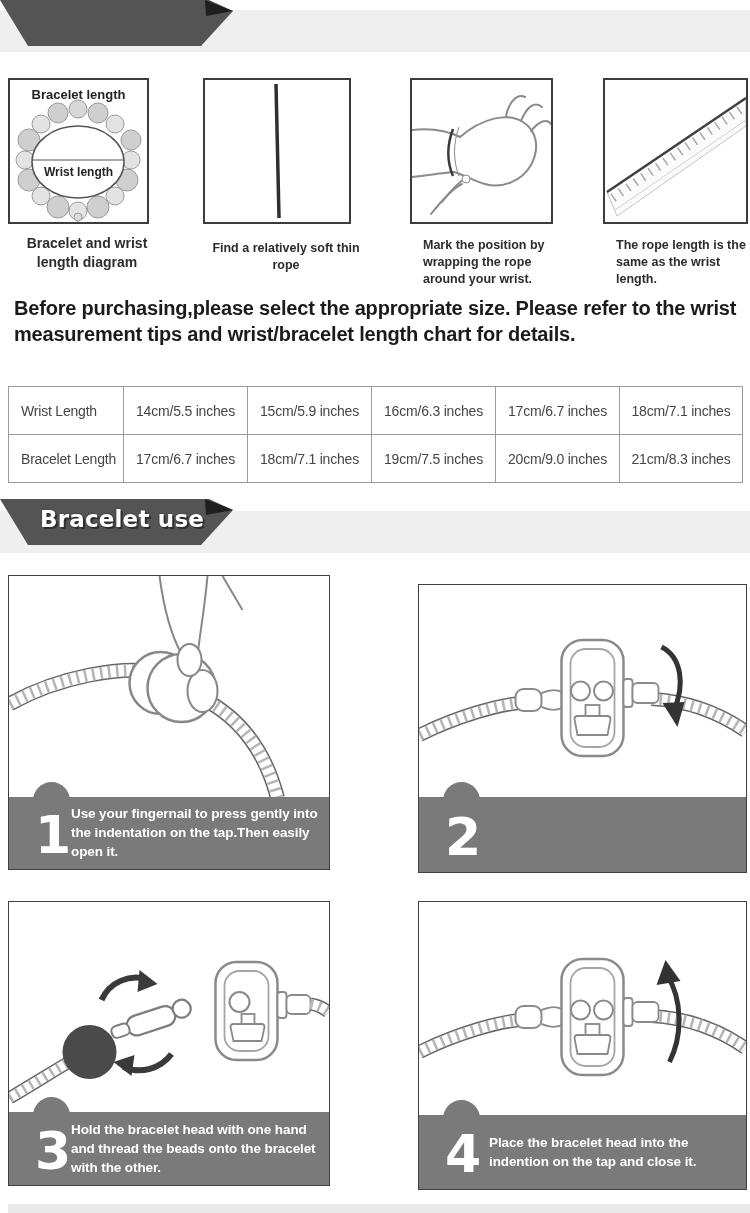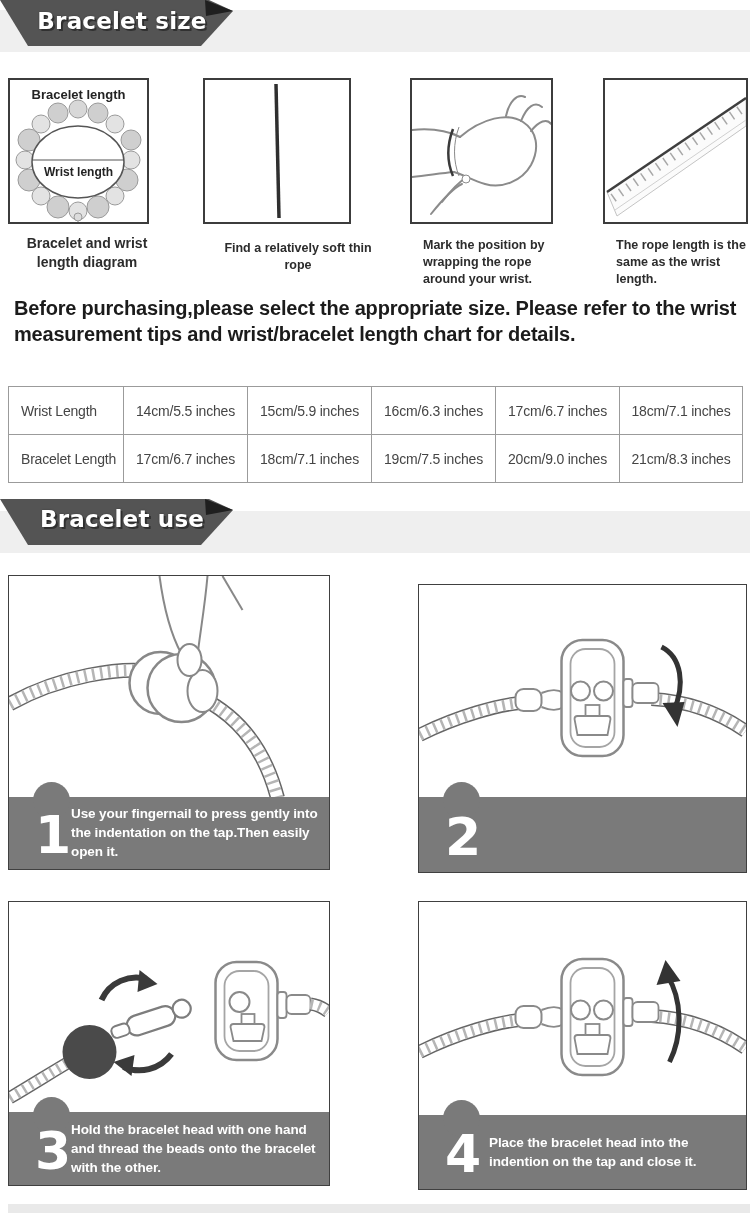--- a/index.html
+++ b/index.html
@@ -82,21 +82,20 @@
 
 <div class="page">
 
   <div class="gray-band" style="top:10px;"></div>
 
   <div class="ribbon" style="top:0;">
     <svg viewBox="0 0 238 47">
       <polygon points="0,0 209,0 233,11 201,46 28,46" fill="#545454"></polygon>
       <polygon points="205,0 233,11 206,16" fill="#1f1f1f"></polygon>
     </svg>
-    <div class="ribbon-title" style="top:8px;">Bracelet size</div>
   </div>
 
   <div class="measure-box" style="left:8px; width:141px;">
     <svg viewBox="0 0 137 142">
       <g stroke="#9a9a9a" stroke-width="1" fill="#e3e3e3">
         <circle cx="121" cy="80" r="9"></circle>
           <circle cx="117" cy="100" r="11" fill="#cfcfcf"></circle>
         <circle cx="105" cy="116" r="9"></circle>
           <circle cx="88" cy="127" r="11" fill="#cfcfcf"></circle>
         <circle cx="68" cy="131" r="9"></circle>
@@ -146,21 +145,21 @@
   <div class="measure-box" style="left:603px; width:145px;">
     <svg viewBox="0 0 141 142">
       <polygon points="2,112 141,18 141,46 12,136" fill="#fbfbfb" stroke="#c4c4c4" stroke-width="1"></polygon>
       <line x1="2" y1="112" x2="141" y2="18" stroke="#3f3f3f" stroke-width="2.5"></line>
       <path d="M8,118 L138,28" stroke="#a8a8a8" stroke-width="9" stroke-dasharray="1.5 7.5" fill="none"></path>
       <line x1="10" y1="130" x2="141" y2="40" stroke="#d0d0d0" stroke-width="1"></line>
     </svg>
   </div>
 
   <div class="caption center" style="left:0; top:234px; width:158px; font-size:14px;">Bracelet and wrist length diagram</div>
-  <div class="caption center" style="left:188px; top:240px; width:180px;margin-left:12px;">Find a relatively soft thin rope</div>
+  <div class="caption center" style="left:188px; top:240px; width:180px;">Find a relatively soft thin rope</div>
   <div class="caption" style="left:600px; top:237px; width:150px;">The rope length is the same as the wrist length.</div>
   <div class="caption" style="left:407px; top:237px; width:162px;">Mark the position by wrapping the rope around your wrist.</div>
 
   <p class="intro">Before purchasing,please select the appropriate size. Please refer to the wrist measurement tips and wrist/bracelet length chart for details.</p>
 
   <table class="size-table">
     <colgroup>
       <col style="width:115px">
         <col style="width:124px">
         <col style="width:124px">

